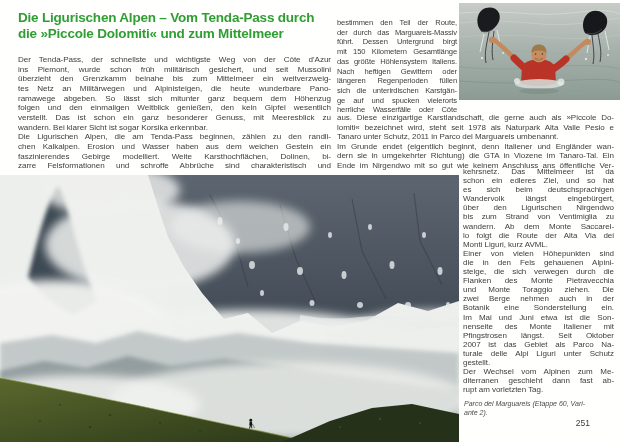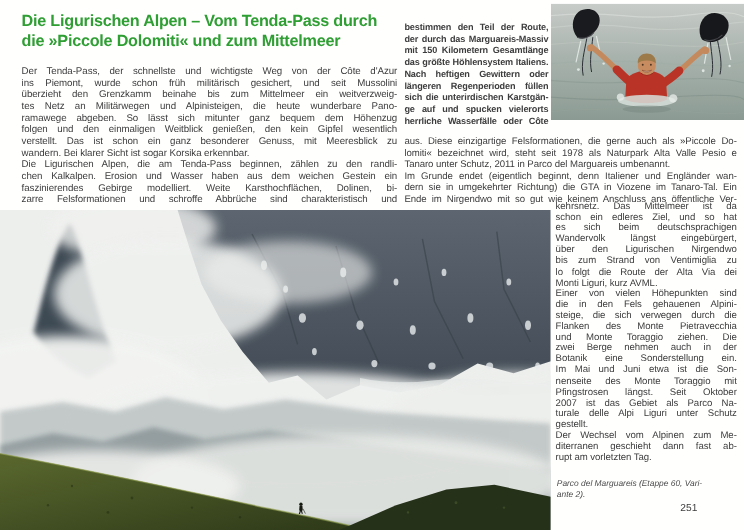--- a/index.html
+++ b/index.html
@@ -13,26 +13,26 @@
   .title {
     left:18px; top:10px; width:334px;
     font-size:13.5px; line-height:15.5px; font-weight:700;
     color:#2f9e33; letter-spacing:-0.2px;
   }
   .title .tline { text-align:left; text-align-last:left !important; }
   .bodycol { color:#3d3d3d; letter-spacing:-0.05px; }
   .tline { text-align:justify; text-align-last:justify; }
   .tline.flush { text-align-last:left; }
   .col-left   { left:18px;  top:55px;  width:313px; font-size:8.1px; line-height:9.65px; }
-  .col-rtop   { left:337px; top:18px;  width:120px; font-size:7.6px; line-height:9.7px; letter-spacing:-0.12px;font-weight:bold; }
+  .col-rtop   { left:337px; top:18px;  width:120px; font-size:7.6px; line-height:9.7px; letter-spacing:-0.12px; }
   .col-rfull  { left:337px; top:113px; width:277px; font-size:8px;   line-height:9.5px; }
   .col-rbot   { left:463px; top:167px; width:151px; font-size:8px;   line-height:9.1px; }
   .caption    { left:464px; top:399px; width:150px; font-size:7px; line-height:9px;
                 font-style:italic; color:#4c4c4c; }
-  .pageno     { left:558px; top:418px; width:32px; text-align:center;
+  .pageno     { left:558px; top:418px; width:32px; text-align:right;
                 font-size:8.5px; color:#3d3d3d; }
   .photo { overflow:hidden; }
   .photo svg { display:block; }
   .photo-top  { left:459px; top:3px;   width:161px; height:97px; }
   .photo-left { left:0px;   top:175px; width:459px; height:267px; }
 </style>
 </head>
 <body>
 
 <div class="page">
@@ -53,56 +53,58 @@
       <div class="tline flush">wandern. Bei klarer Sicht ist sogar Korsika erkennbar.</div>
       <div class="tline">Die Ligurischen Alpen, die am Tenda-Pass beginnen, zählen zu den randli-</div>
       <div class="tline">chen Kalkalpen. Erosion und Wasser haben aus dem weichen Gestein ein</div>
       <div class="tline">faszinierendes Gebirge modelliert. Weite Karsthochflächen, Dolinen, bi-</div>
       <div class="tline">zarre Felsformationen und schroffe Abbrüche sind charakteristisch und</div>
     </div>
 
   <div class="abs bodycol col-rtop">
       <div class="tline">bestimmen den Teil der Route,</div>
       <div class="tline">der durch das Marguareis-Massiv</div>
+      <div class="tline">führt. Dessen Untergrund birgt</div>
       <div class="tline">mit 150 Kilometern Gesamtlänge</div>
       <div class="tline">das größte Höhlensystem Italiens.</div>
       <div class="tline">Nach heftigen Gewittern oder</div>
       <div class="tline">längeren Regenperioden füllen</div>
       <div class="tline">sich die unterirdischen Karstgän-</div>
       <div class="tline">ge auf und spucken vielerorts</div>
       <div class="tline">herrliche Wasserfälle oder Côte</div>
     </div>
 
   <div class="abs bodycol col-rfull">
-      <div class="tline">aus. Diese einzigartige Felsformationen, die gerne auch als »Piccole Do-</div>
+      <div class="tline">aus. Diese einzigartige Karstlandschaft, die gerne auch als »Piccole Do-</div>
       <div class="tline">lomiti« bezeichnet wird, steht seit 1978 als Naturpark Alta Valle Pesio e</div>
       <div class="tline flush">Tanaro unter Schutz, 2011 in Parco del Marguareis umbenannt.</div>
       <div class="tline">Im Grunde endet (eigentlich beginnt, denn Italiener und Engländer wan-</div>
       <div class="tline">dern sie in umgekehrter Richtung) die GTA in Viozene im Tanaro-Tal. Ein</div>
       <div class="tline">Ende im Nirgendwo mit so gut wie keinem Anschluss ans öffentliche Ver-</div>
     </div>
 
   <div class="abs bodycol col-rbot">
       <div class="tline">kehrsnetz. Das Mittelmeer ist da</div>
       <div class="tline">schon ein edleres Ziel, und so hat</div>
       <div class="tline">es sich beim deutschsprachigen</div>
       <div class="tline">Wandervolk längst eingebürgert,</div>
       <div class="tline">über den Ligurischen Nirgendwo</div>
       <div class="tline">bis zum Strand von Ventimiglia zu</div>
+      <div class="tline">wandern. Ab dem Monte Saccarel-</div>
       <div class="tline">lo folgt die Route der Alta Via dei</div>
       <div class="tline flush">Monti Liguri, kurz AVML.</div>
       <div class="tline">Einer von vielen Höhepunkten sind</div>
       <div class="tline">die in den Fels gehauenen Alpini-</div>
       <div class="tline">steige, die sich verwegen durch die</div>
       <div class="tline">Flanken des Monte Pietravecchia</div>
       <div class="tline">und Monte Toraggio ziehen. Die</div>
       <div class="tline">zwei Berge nehmen auch in der</div>
       <div class="tline">Botanik eine Sonderstellung ein.</div>
       <div class="tline">Im Mai und Juni etwa ist die Son-</div>
-      <div class="tline">nenseite des Monte Toraggio mit</div>
+      <div class="tline">nenseite des Monte Italiener mit</div>
       <div class="tline">Pfingstrosen längst. Seit Oktober</div>
       <div class="tline">2007 ist das Gebiet als Parco Na-</div>
       <div class="tline">turale delle Alpi Liguri unter Schutz</div>
       <div class="tline flush">gestellt.</div>
       <div class="tline">Der Wechsel vom Alpinen zum Me-</div>
       <div class="tline">diterranen geschieht dann fast ab-</div>
       <div class="tline flush">rupt am vorletzten Tag.</div>
     </div>
 
   <div class="abs caption">

